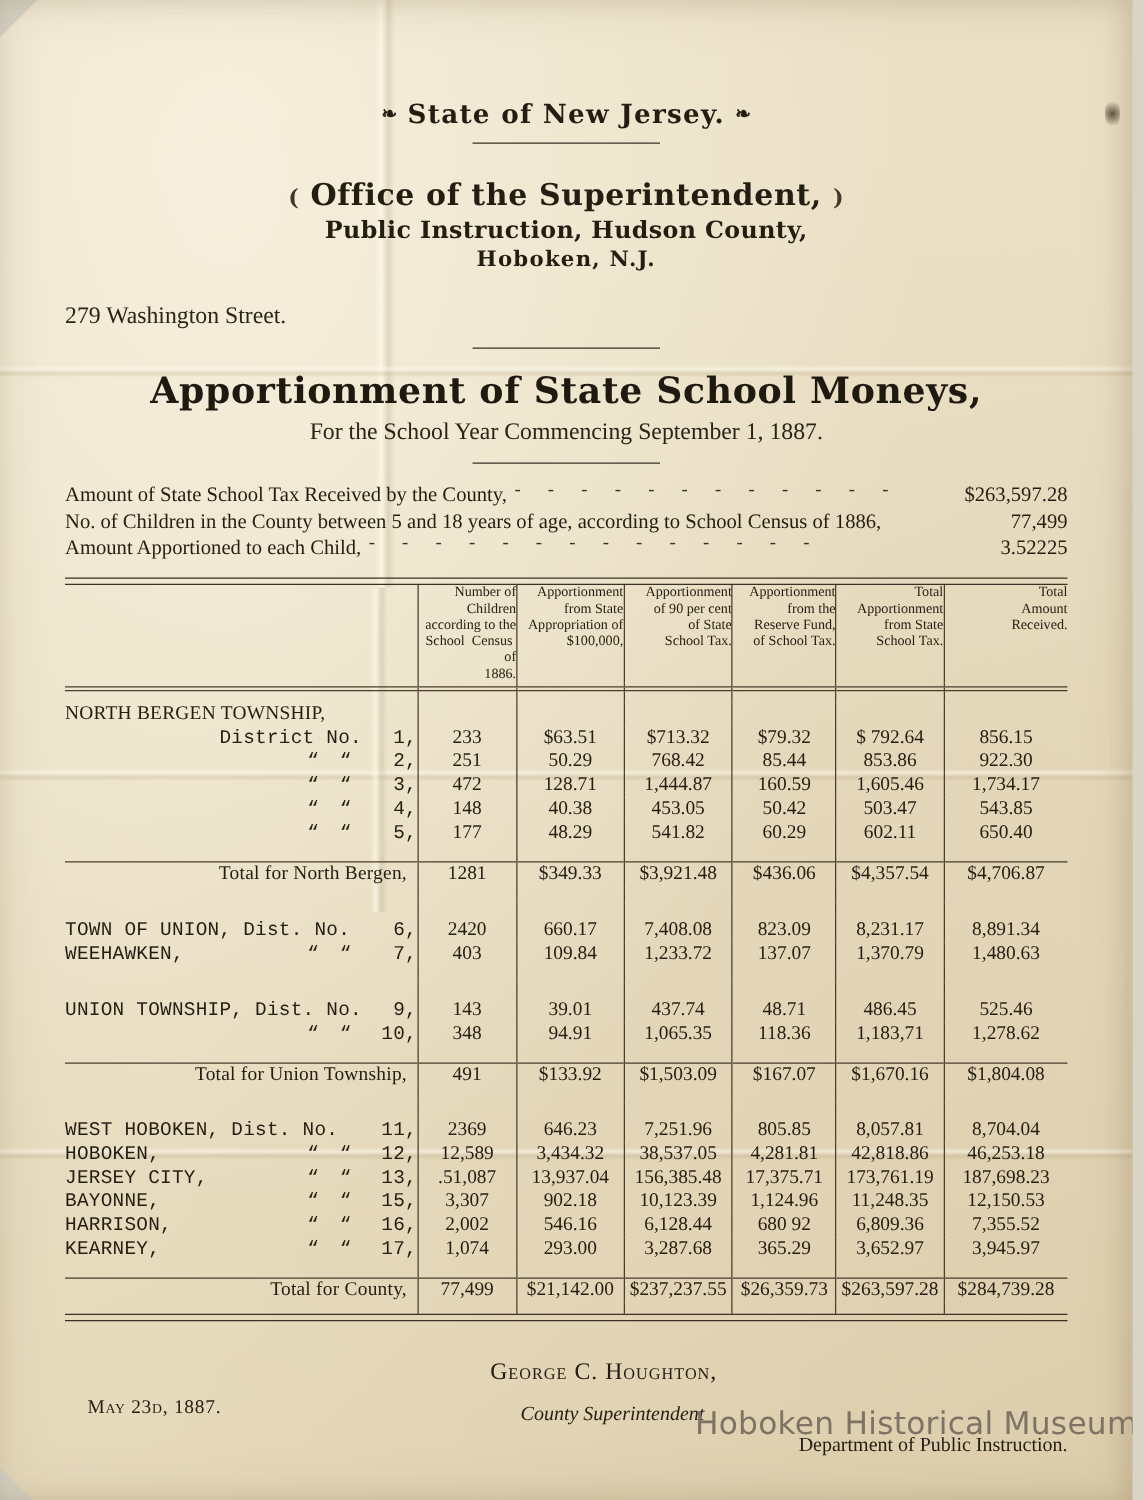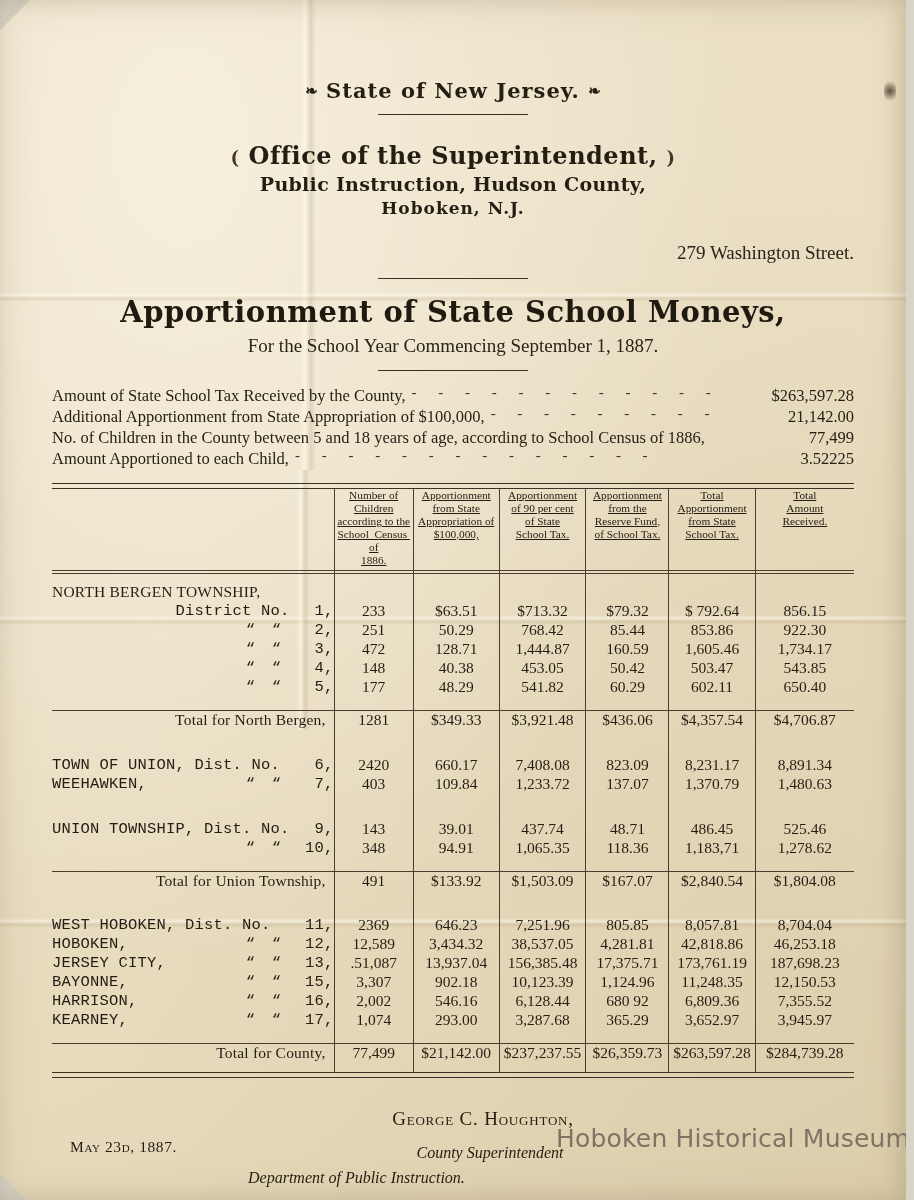--- a/index.html
+++ b/index.html
@@ -64,21 +64,21 @@
     text-align:center;margin-top:3px;
     font-family:"DejaVu Serif", serif;font-weight:bold;font-size:19px;
     letter-spacing:.3px;color:#241d12;
   }
   .office-city{
     text-align:center;margin-top:3px;
     font-family:"DejaVu Serif", serif;font-weight:bold;font-size:17px;
     letter-spacing:1px;color:#241d12;
   }
   .addr{
-    text-align:right;margin-top:24px;font-size:19px;color:#2b2418;
+    text-align:left;margin-top:24px;font-size:19px;color:#2b2418;
     font-family:"Liberation Serif",serif;
   }
   .rule-short2{width:150px;height:1px;background:#3b3024;margin:14px auto 0;}
 
   .main-title{
     text-align:center;margin-top:16px;
     font-family:"DejaVu Serif", serif;font-weight:bold;
     font-size:29px;letter-spacing:.5px;color:#1f1a10;
   }
   .sub-title{
@@ -103,22 +103,22 @@
 
   table.sheet-table{
     width:100%;border-collapse:collapse;
     font-size:15px;color:#241d12;
   }
   table.sheet-table td,table.sheet-table th{padding:0;vertical-align:top;}
 
   .vline{border-left:1.1px solid #4a3d2d;}
 
   th.colhead{
-    font-weight:normal;text-align:center;font-size:11.3px;line-height:13px;
-    padding:9px 4px 9px 4px;color:#241d12;text-decoration:underline;
+    font-weight:normal;text-align:right;font-size:11.3px;line-height:13px;
+    padding:9px 4px 9px 4px;color:#241d12;
   }
   .hdr-rule td{border-bottom:1px solid #4a3d2d;height:3px;}
   .hdr-rule2 td{border-bottom:1.2px solid #4a3d2d;height:2px;}
 
   td.name{padding-left:2px;font-size:15.5px;letter-spacing:.2px;white-space:nowrap;}
   td.num{text-align:center;font-size:15.5px;padding:1px 0;}
   .rowh{height:19px;}
   .place{font-size:15.5px;letter-spacing:.6px;}
 
   .totrow td.name{text-align:right;padding-right:8px;font-size:15.5px;}
@@ -136,21 +136,21 @@
   .footer{position:relative;margin-top:30px;height:150px;}
   .sig-name{
     text-align:center;font-size:19px;letter-spacing:.8px;color:#241d12;
     font-variant:small-caps;margin-left:60px;
   }
   .sig-role{
     text-align:center;font-style:italic;font-size:16px;color:#241d12;
     margin-top:14px;margin-left:74px;
   }
   .sig-dept{
-    text-align:left;font-style:italic;font-size:16px;color:#241d12;
+    text-align:right;font-size:16px;color:#241d12;
     margin-top:7px;margin-left:196px;
   }
   .date{
     position:absolute;left:18px;top:30px;font-size:15.5px;
     font-variant:small-caps;letter-spacing:.6px;color:#241d12;
   }
 
   .watermark{
     position:absolute;left:556px;top:1124px;z-index:5;
     font-family:"DejaVu Sans", sans-serif;
@@ -192,25 +192,20 @@
 
     <div class="main-title">Apportionment of State School Moneys,</div>
     <div class="sub-title">For the School Year Commencing September 1, 1887.</div>
     <div class="rule-short3"></div>
 
     <div class="summary">
       <div class="sline">
         <span class="lbl">Amount of State School Tax Received by the County,</span>
         <span class="dots">- - - - - - - - - - - -</span>
         <span class="val">$263,597.28</span>
-      </div>
-      <div class="sline">
-        <span class="lbl">Additional Apportionment from State Appropriation of $100,000,</span>
-        <span class="dots">- - - - - - - - -</span>
-        <span class="val">21,142.00</span>
       </div>
       <div class="sline">
         <span class="lbl">No. of Children in the County between 5 and 18 years of age, according to School Census of 1886,</span>
         <span class="gap"></span>
         <span class="val">77,499</span>
       </div>
       <div class="sline">
         <span class="lbl">Amount Apportioned to each Child,</span>
         <span class="dots">- - - - - - - - - - - - - -</span>
         <span class="val">3.52225</span>
@@ -508,21 +503,21 @@
             <td class="vline"></td>
             <td class="vline"></td>
       </tr>
 
       <tr class="rowh totrow subtotal-top">
         <td class="name">Total for Union Township,</td>
         <td class="num vline">491</td>
         <td class="num vline">$133.92</td>
         <td class="num vline">$1,503.09</td>
         <td class="num vline">$167.07</td>
-        <td class="num vline">$2,840.54</td>
+        <td class="num vline">$1,670.16</td>
         <td class="num vline">$1,804.08</td>
       </tr>
 
       <tr class="spacer">
         <td></td>
             <td class="vline"></td>
             <td class="vline"></td>
             <td class="vline"></td>
             <td class="vline"></td>
             <td class="vline"></td>

